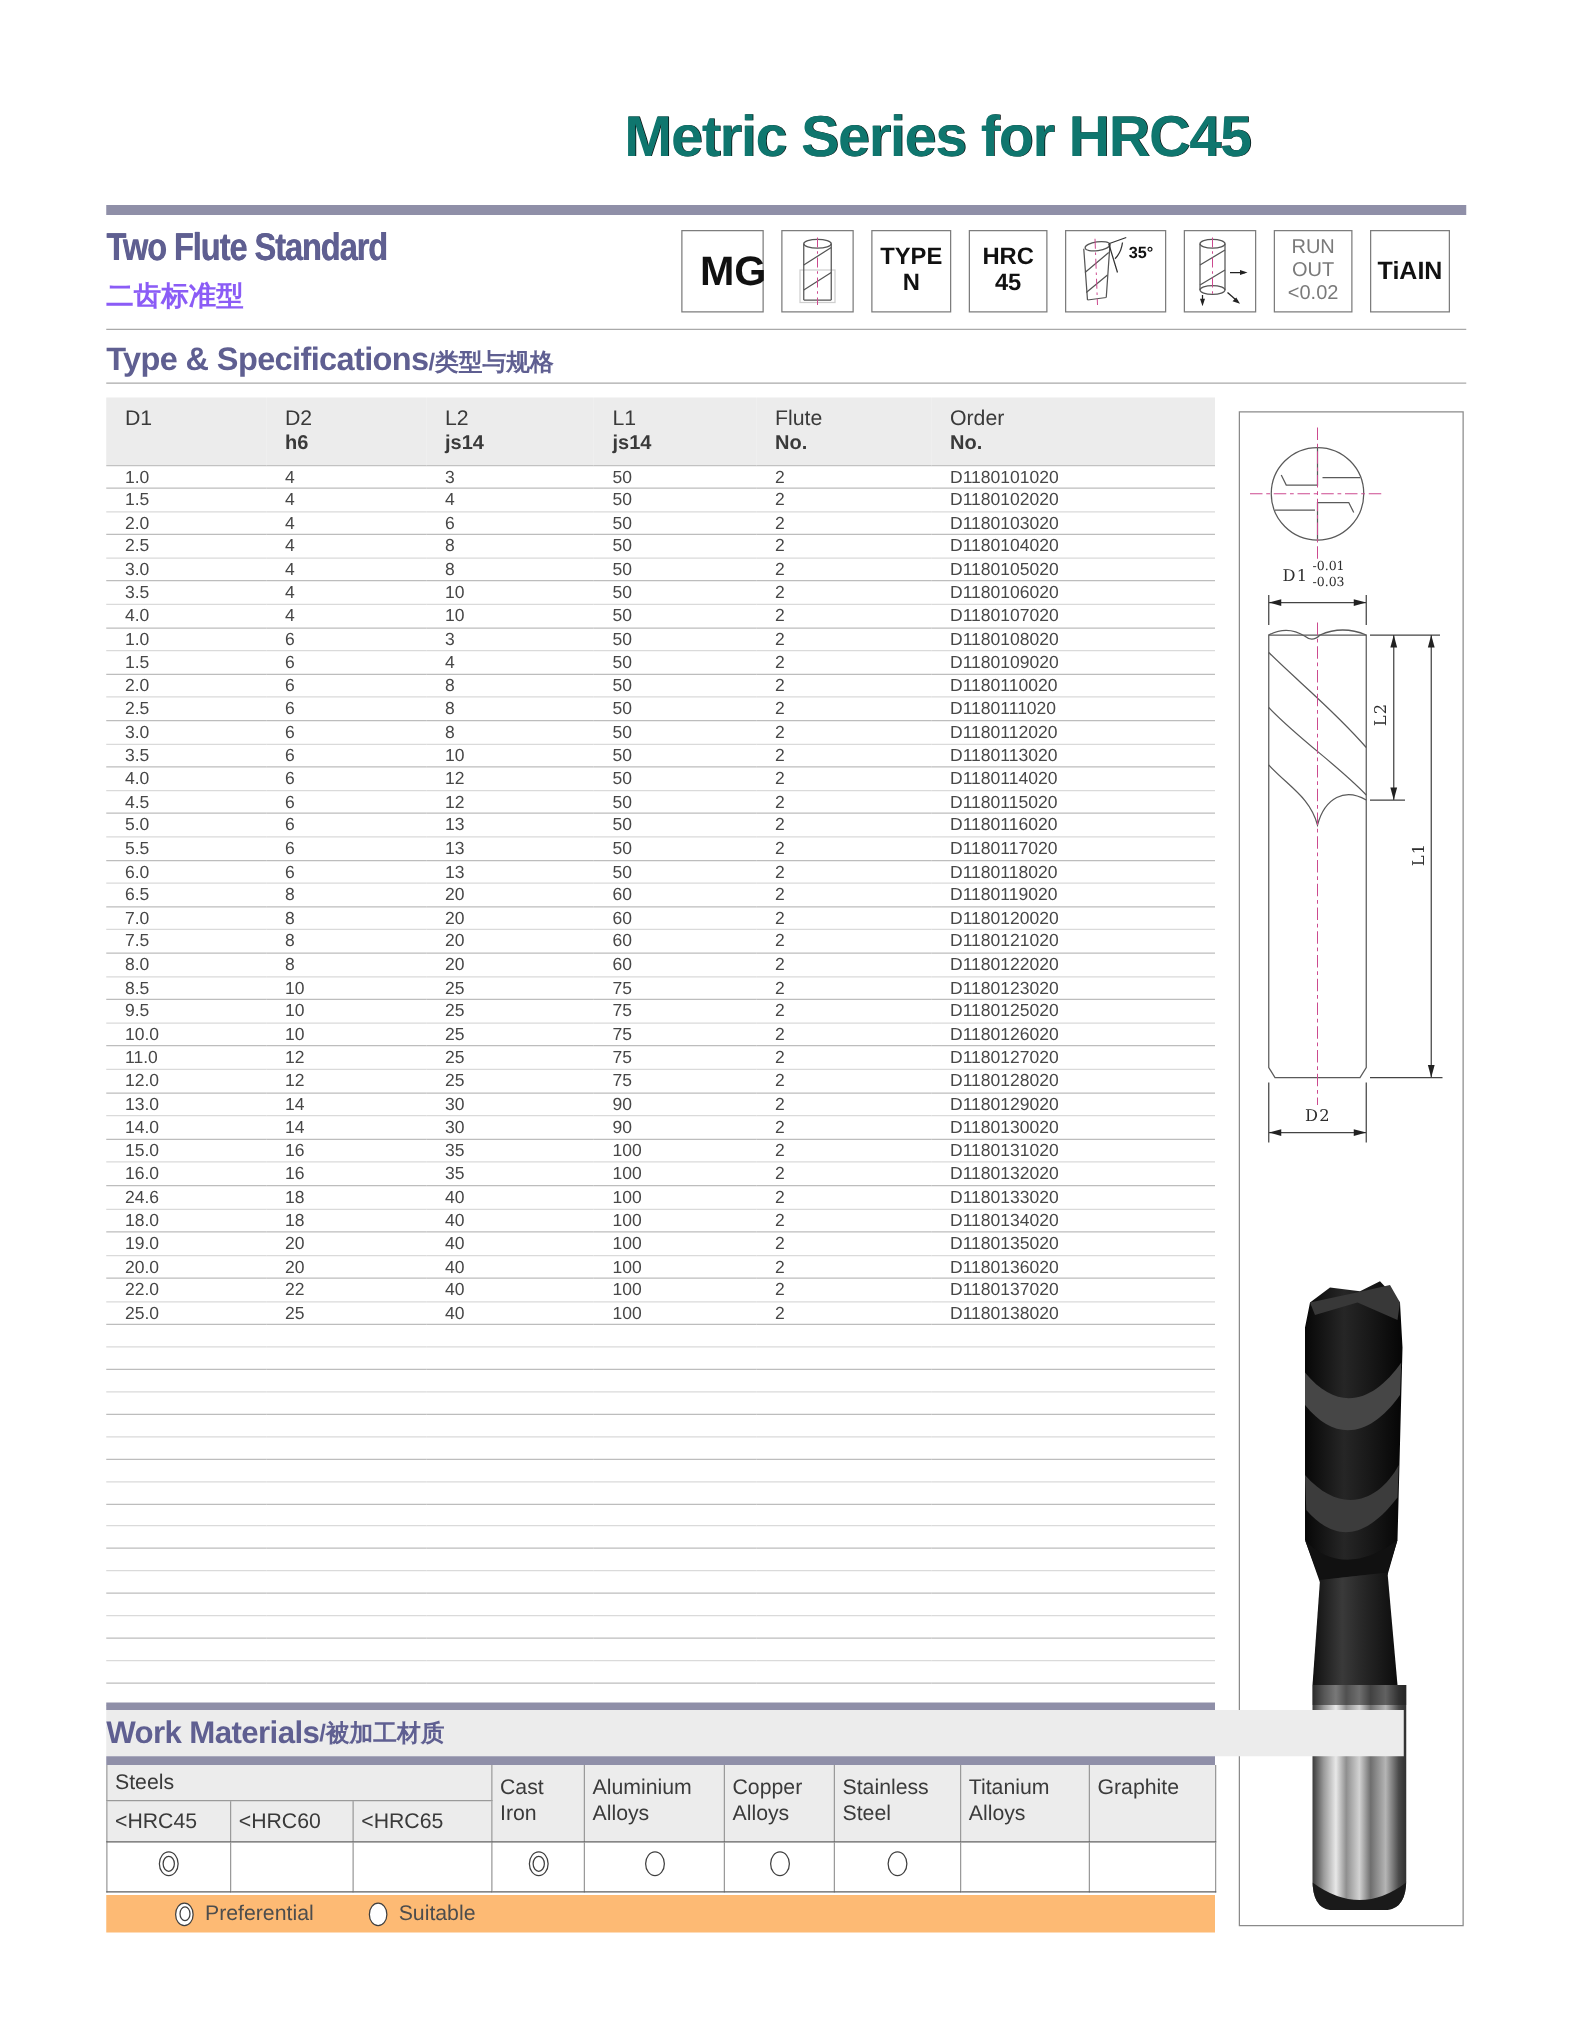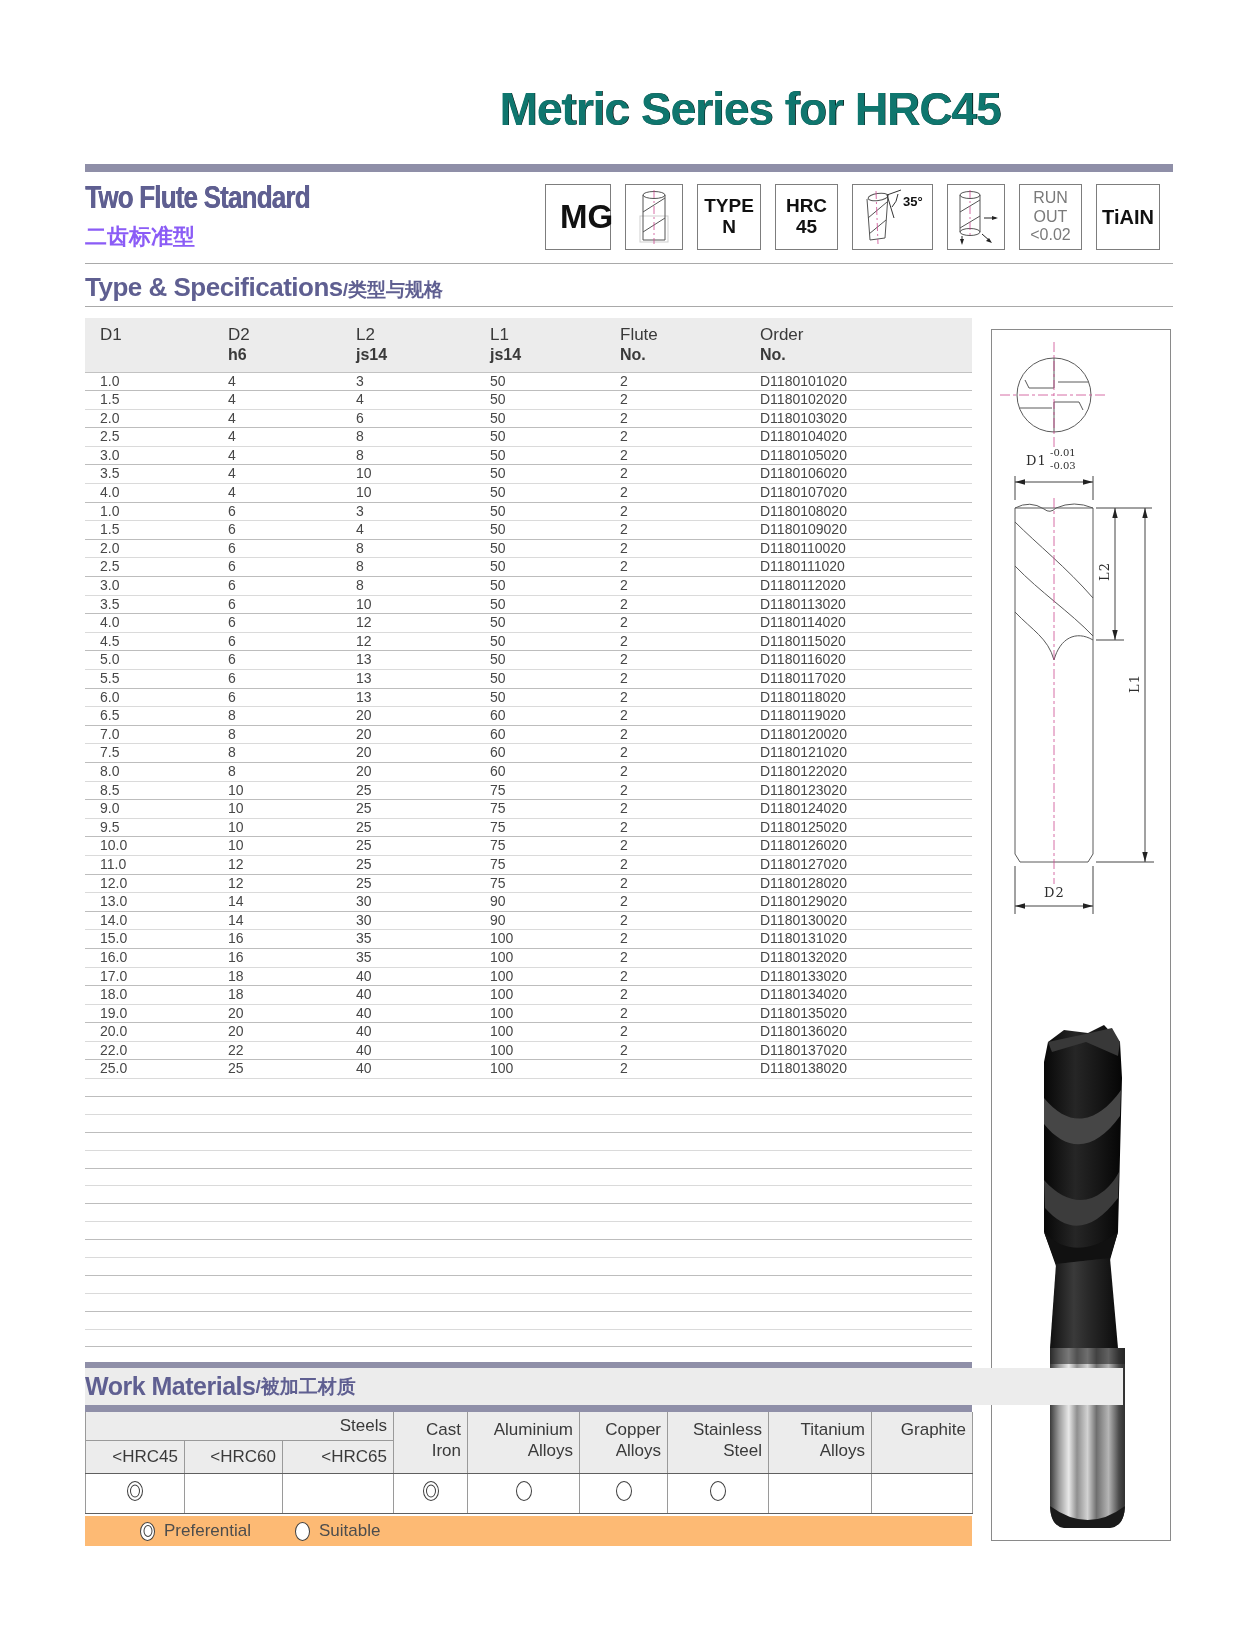--- a/index.html
+++ b/index.html
@@ -62,21 +62,21 @@
 
   
   .bar-wm1 { left:85px; top:1362px; width:887px; height:6px; }
   .wm-band { position:absolute; left:85px; top:1368px; width:1038px; height:37px;
              background:#ececec; display:flex; align-items:center; }
   .bar-wm2 { left:85px; top:1405px; width:887px; height:7px; }
 
   table.mt { position:absolute; left:85px; top:1412px; width:887px;
              border-collapse:collapse; table-layout:fixed; }
   table.mt th { background:#ececec; font-weight:400; font-size:17px; color:#3a3a3a;
-             text-align:right; border-left:1px solid #9a9a9a; border-right:1px solid #9a9a9a;
+             text-align:left; border-left:1px solid #9a9a9a; border-right:1px solid #9a9a9a;
              padding:2px 6px; line-height:1.25; }
   table.mt tr.r1 th { height:28px; }
   table.mt tr.r1 th.group { border-bottom:1px solid #9a9a9a; }
   table.mt tr.r2 th { height:33px; border-bottom:1px solid #5f5f5f; font-size:17px; }
   table.mt th.two-line { vertical-align:top; padding-top:7px; border-bottom:1px solid #5f5f5f; }
   table.mt td { height:40px; text-align:center; vertical-align:middle;
              border-left:1px solid #9a9a9a; border-right:1px solid #9a9a9a;
              border-bottom:1px solid #5f5f5f; background:#fff; }
 
   .legend { position:absolute; left:85px; top:1516px; width:887px; height:30px;
@@ -383,28 +383,20 @@
         </tr>
         <tr>
           <td>8.5</td>
           <td>10</td>
           <td>25</td>
           <td>75</td>
           <td>2</td>
           <td>D1180123020</td>
         </tr>
         <tr>
-          <td>9.0</td>
-          <td>10</td>
-          <td>25</td>
-          <td>75</td>
-          <td>2</td>
-          <td>D1180124020</td>
-        </tr>
-        <tr>
           <td>9.5</td>
           <td>10</td>
           <td>25</td>
           <td>75</td>
           <td>2</td>
           <td>D1180125020</td>
         </tr>
         <tr>
           <td>10.0</td>
           <td>10</td>
@@ -455,21 +447,21 @@
         </tr>
         <tr>
           <td>16.0</td>
           <td>16</td>
           <td>35</td>
           <td>100</td>
           <td>2</td>
           <td>D1180132020</td>
         </tr>
         <tr>
-          <td>17.0</td>
+          <td>24.6</td>
           <td>18</td>
           <td>40</td>
           <td>100</td>
           <td>2</td>
           <td>D1180133020</td>
         </tr>
         <tr>
           <td>18.0</td>
           <td>18</td>
           <td>40</td>

